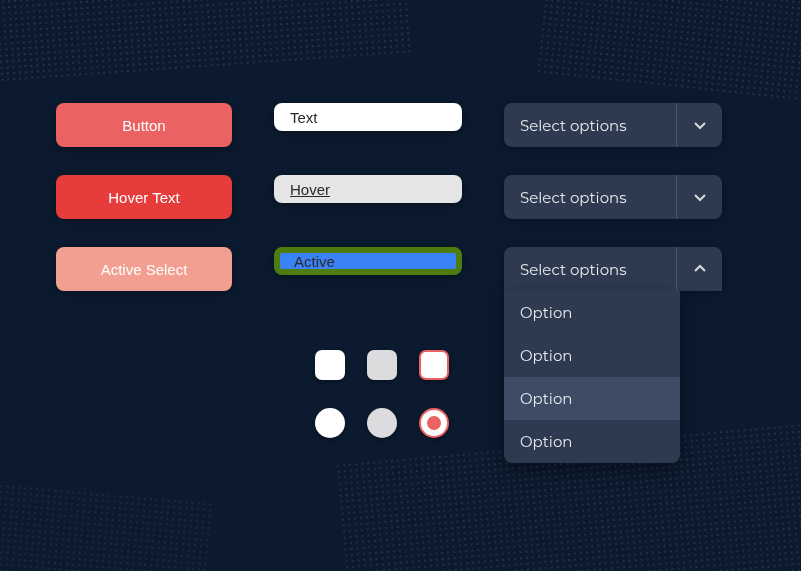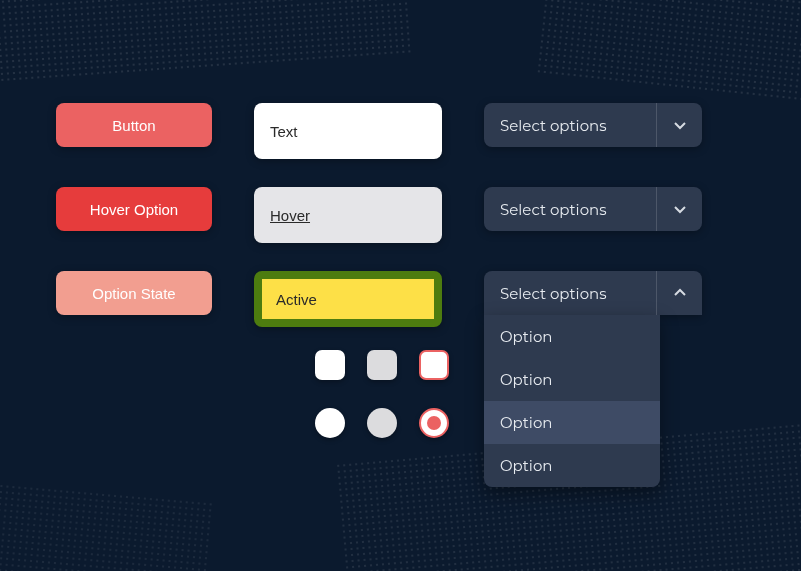--- a/index.html
+++ b/index.html
@@ -33,49 +33,49 @@
   }
   .row {
     display: flex;
     gap: 42px;
     margin-bottom: 28px;
     align-items: flex-start;
   }
 
   
   .btn {
-    width: 156px;
+    width: 176px;
     height: 44px;
     border: none;
     border-radius: 8px;
     color: #fff;
     font-size: 15px;
     font-weight: 500;
     cursor: pointer;
     box-shadow: 0 2px 8px rgba(0,0,0,0.3);
   }
   .btn-default { background: #eb6262; }
   .btn-hover   { background: #e63c3c; }
   .btn-active  { background: #f29e90; }
 
   
   .field {
     width: 188px;
-    height: 56px;
+    height: 28px;
     border-radius: 8px;
     border: none;
     padding: 0 16px;
     font-size: 15px;
     color: #2a2a2a;
     outline: none;
     box-shadow: 0 2px 8px rgba(0,0,0,0.3);
   }
   .field-default { background: #ffffff; }
   .field-hover   { background: #e5e5e8; text-decoration: underline; }
-  .field-active  { background: #fde047; border: 8px solid #4d7c0f; padding: 0 14px; }
+  .field-active  { background: #3b82f6; border: 6px solid #4d7c0f; padding: 0 14px; }
 
   
   .dd-col { width: 218px; position: relative; }
   .dd {
     width: 218px;
     height: 44px;
     background: #2e3a4f;
     border-radius: 8px;
     display: flex;
     align-items: center;
@@ -161,38 +161,38 @@
         <span class="dd-chev">
           <svg class="chev" viewBox="0 0 16 16">
               <path d="M3 6l5 5 5-5"></path>
             </svg>
         </span>
       </div>
     </div>
   </div>
 
   <div class="row">
-    <button class="btn btn-hover">Hover Option</button>
+    <button class="btn btn-hover">Hover Text</button>
 
     <input class="field field-hover" value="Hover" style="">
 
     <div class="dd-col">
       <div class="dd">
         <span class="dd-label">Select options</span>
         <span class="dd-chev">
           <svg class="chev" viewBox="0 0 16 16">
               <path d="M3 6l5 5 5-5"></path>
             </svg>
         </span>
       </div>
     </div>
   </div>
 
   <div class="row">
-    <button class="btn btn-active">Option State</button>
+    <button class="btn btn-active">Active Select</button>
 
     <input class="field field-active" value="Active" style="">
 
     <div class="dd-col">
       <div class="dd dd-open">
         <span class="dd-label">Select options</span>
         <span class="dd-chev">
           <svg class="chev" viewBox="0 0 16 16">
               <path d="M3 10l5-5 5 5"></path>
             </svg>

